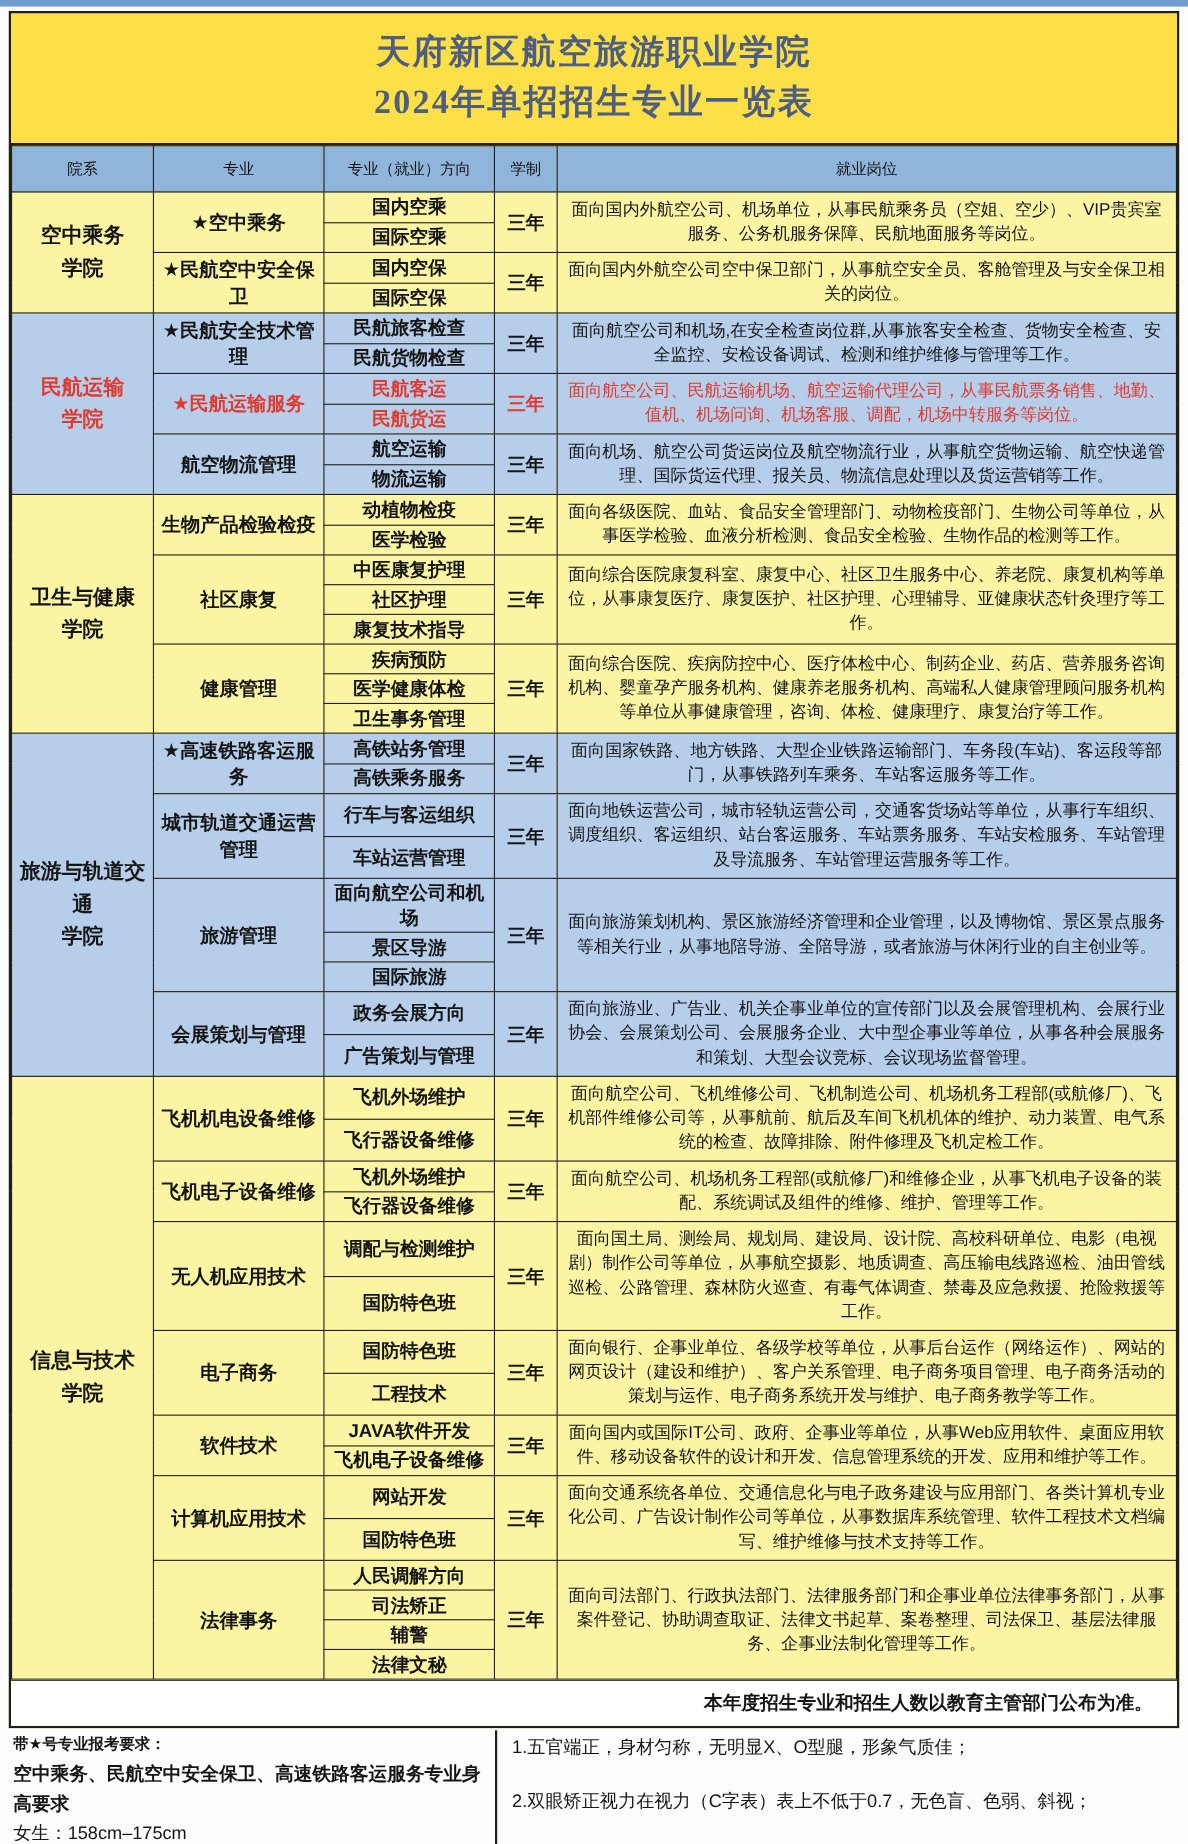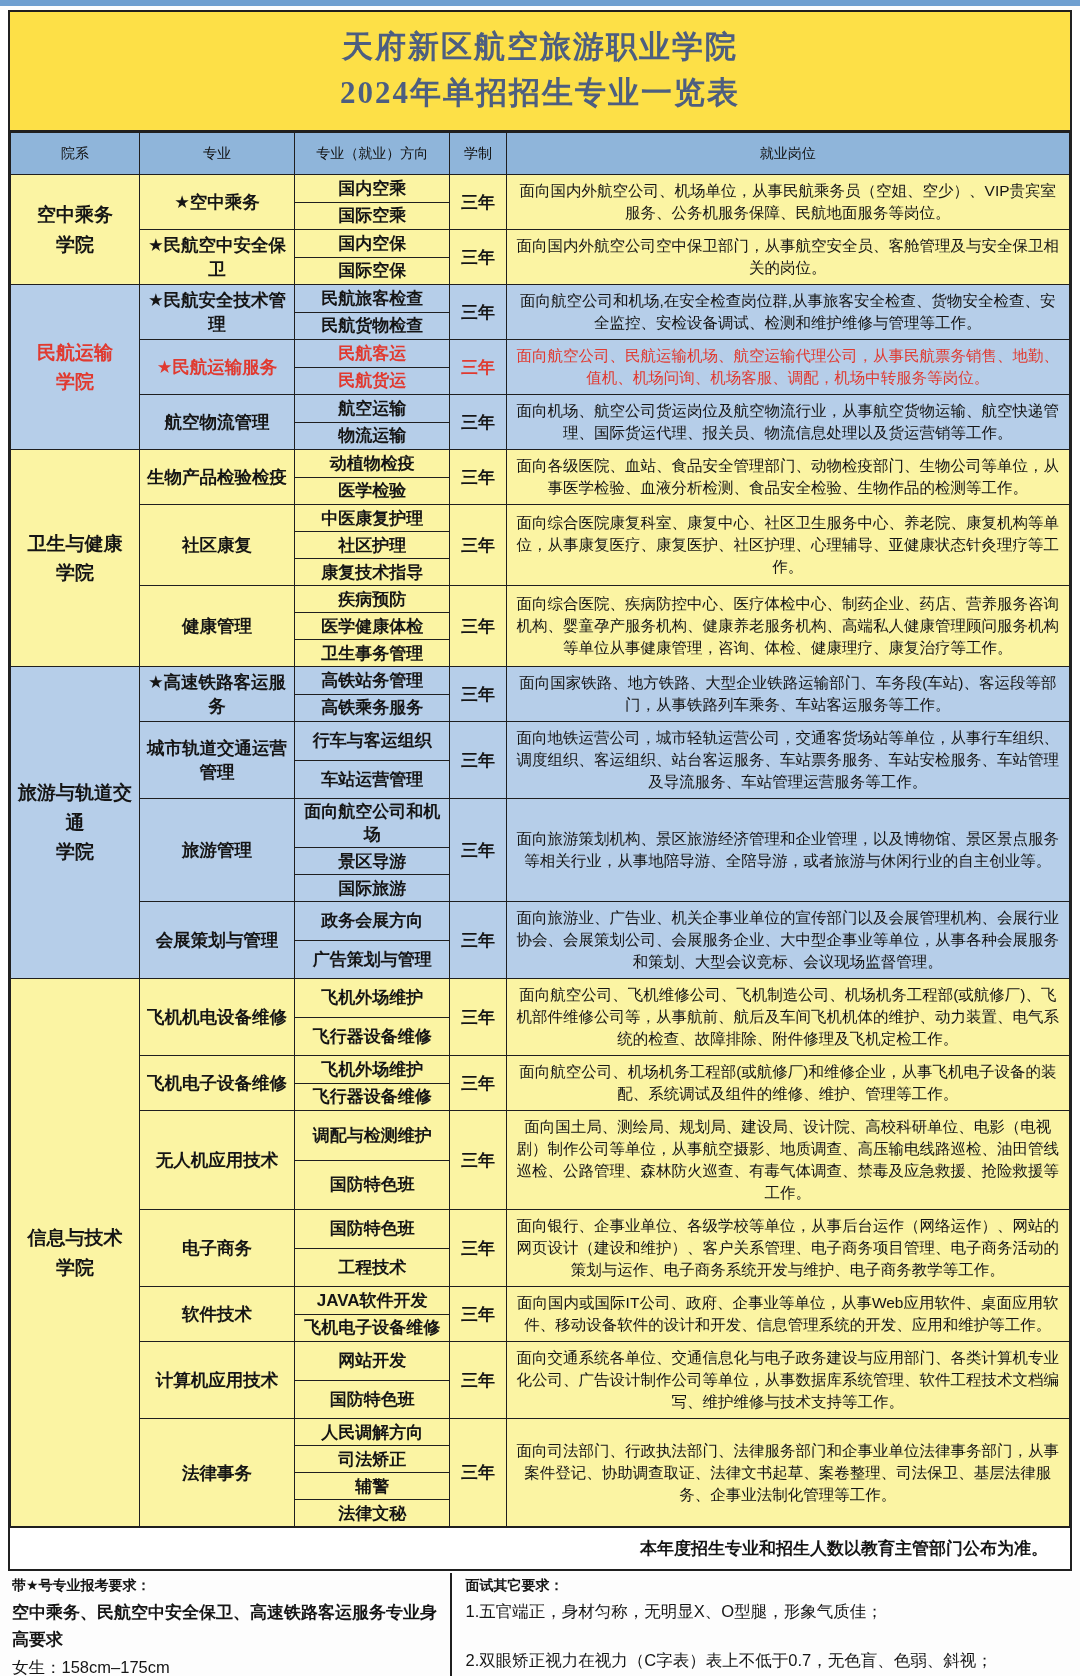--- a/index.html
+++ b/index.html
@@ -342,20 +342,19 @@
   </div>
 
   <div class="notes">
     <div class="notes-left">
       <div class="n-head">带★号专业报考要求：</div>
       <div class="n-bold">空中乘务、民航空中安全保卫、高速铁路客运服务专业身高要求</div>
       <div class="n-line">女生：158cm–175cm</div>
 
     </div>
     <div class="notes-right">
-      <div class="n-head">面试其它要求：</div>
       <div class="n-item">1.五官端正，身材匀称，无明显X、O型腿，形象气质佳；</div>
       <div class="n-item">2.双眼矫正视力在视力（C字表）表上不低于0.7，无色盲、色弱、斜视；</div>
 
     </div>
   </div>
 
 </div>
 
 </body></html>

